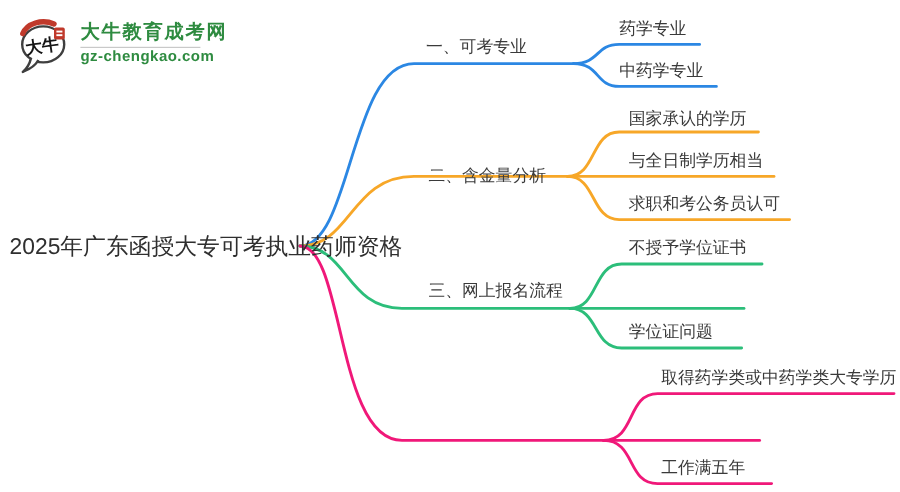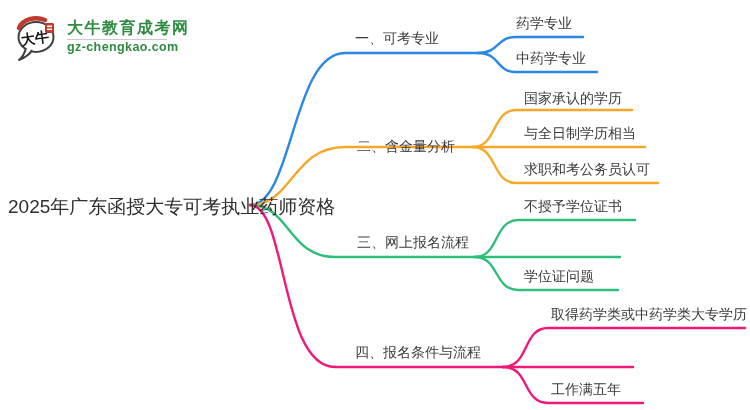--- a/index.html
+++ b/index.html
@@ -92,17 +92,16 @@
 
   <div class="node blabel" style="left:357px;top:139px">二、含金量分析</div>
   <div class="node" style="left:524px;top:91px">国家承认的学历</div>
   <div class="node" style="left:524px;top:126px">与全日制学历相当</div>
   <div class="node" style="left:524px;top:162px">求职和考公务员认可</div>
 
   <div class="node blabel" style="left:357px;top:235px">三、网上报名流程</div>
   <div class="node" style="left:524px;top:199px">不授予学位证书</div>
   <div class="node" style="left:524px;top:269px">学位证问题</div>
 
-  <div class="node blabel" style="left:355px;top:345px">四、报名条件与流程</div>
   <div class="node" style="left:551px;top:307px">取得药学类或中药学类大专学历</div>
   <div class="node" style="left:551px;top:382px">工作满五年</div>
 
 </div>
 
 </body></html>

